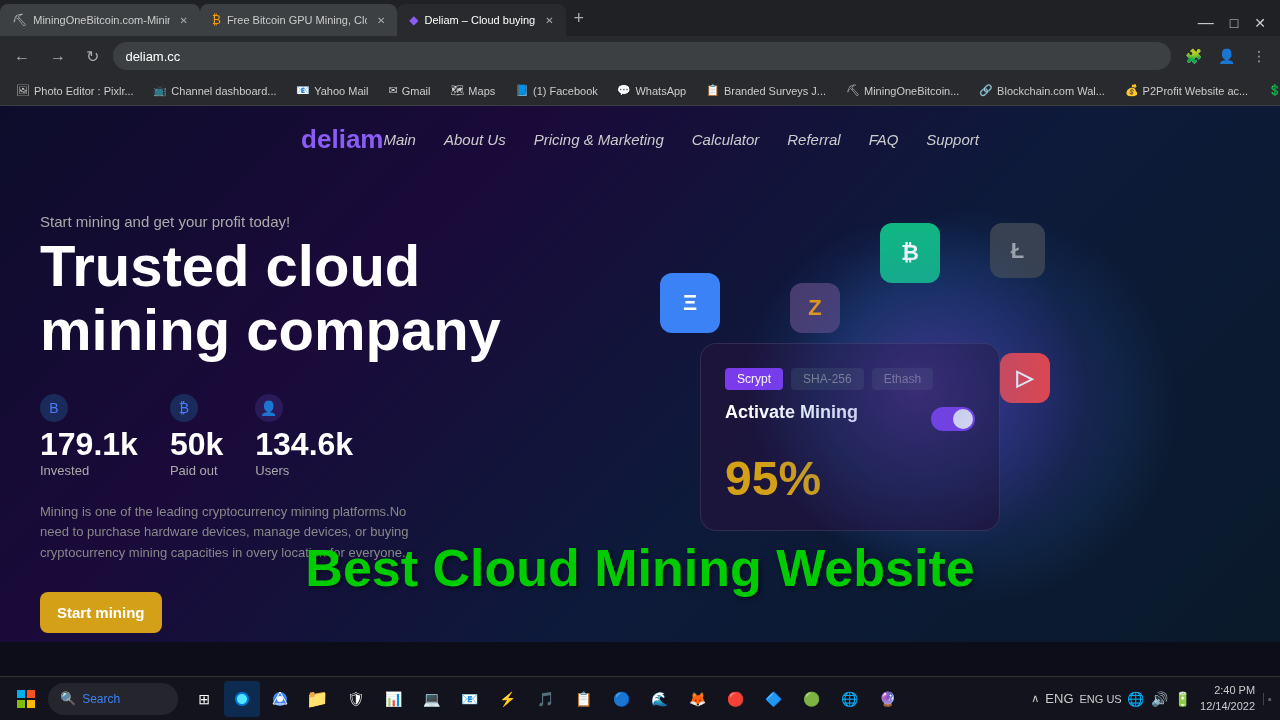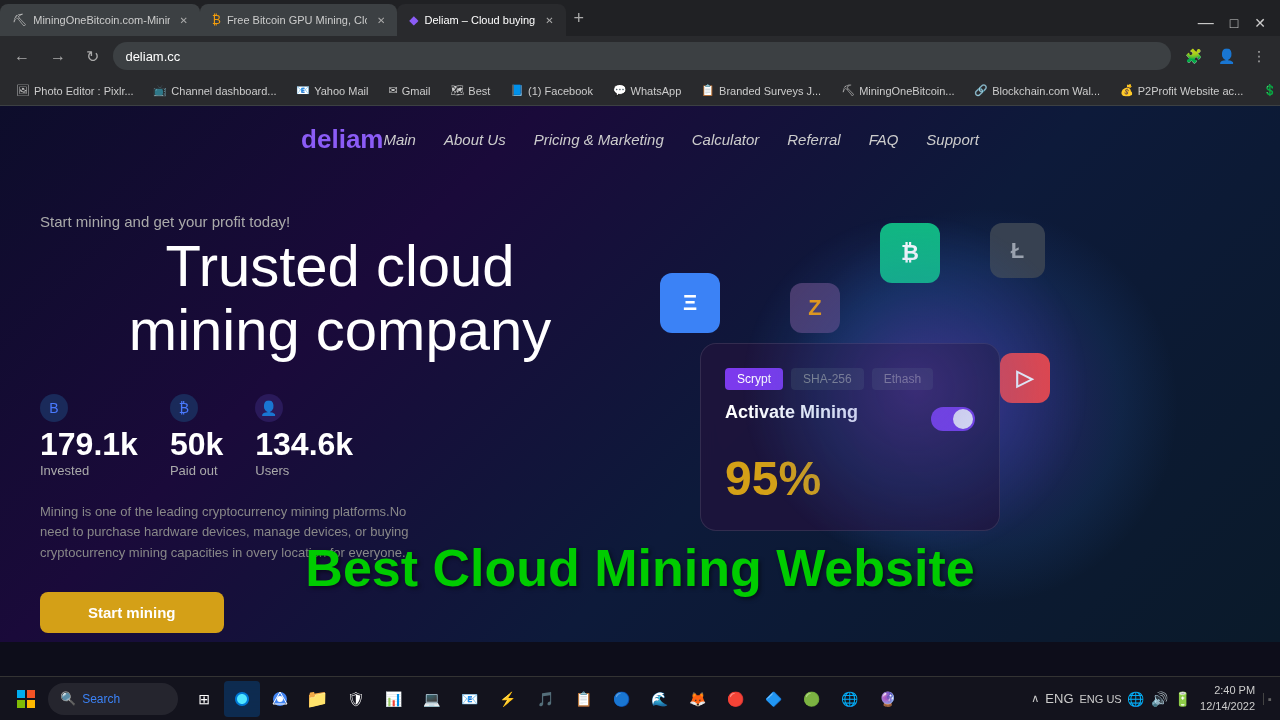--- a/index.html
+++ b/index.html
@@ -29,30 +29,30 @@
     .nav-links { display: flex; align-items: center; gap: 28px; font-style: italic; }
     .nav-link { color: #ccc; font-size: 15px; text-decoration: none; cursor: pointer; }
     .nav-actions { display: flex; gap: 12px; align-items: center; }
     .btn-login { background: #2d2d3a; color: #fff; border: 1px solid #444; padding: 8px 24px; border-radius: 6px; font-size: 14px; cursor: pointer; }
     .btn-register { background: #7c3aed; color: #fff; border: none; padding: 8px 24px; border-radius: 6px; font-size: 14px; cursor: pointer; }
 
     
     .hero { display: flex; padding: 40px 40px 0 40px; position: relative; min-height: 480px; }
     .hero-content { flex: 1; max-width: 600px; }
     .hero-subtitle { color: #aaa; font-size: 15px; margin-bottom: 4px; }
-    .hero-title { font-size: 58px; font-weight: 400; line-height: 1.1; color: #fff; margin-bottom: 32px; text-align: center; }
+    .hero-title { font-size: 58px; font-weight: 700; line-height: 1.1; color: #fff; margin-bottom: 32px; }
     .stats-row { display: flex; gap: 32px; margin-bottom: 24px; }
     .stat-item { }
     .stat-icon { width: 28px; height: 28px; border-radius: 50%; display: flex; align-items: center; justify-content: center; font-size: 14px; margin-bottom: 4px; }
     .stat-icon.blue { background: #1a2a5a; color: #4a7aff; }
     .stat-icon.purple { background: #2a1a5a; color: #8b5cf6; }
     .stat-value { font-size: 32px; font-weight: 700; color: #fff; }
     .stat-label { font-size: 13px; color: #aaa; }
     .hero-desc { font-size: 13px; color: #888; line-height: 1.6; max-width: 380px; margin-bottom: 28px; }
-    .btn-start { background: #d4a017; color: #fff; border: none; padding: 12px 48px; border-radius: 8px; font-size: 15px; font-weight: 600; cursor: pointer; }
+    .btn-start { background: #d4a017; color: #fff; border: none; padding: 12px 17px; border-radius: 8px; font-size: 15px; font-weight: 600; cursor: pointer; }
 
     
     .hero-right { flex: 1; position: relative; }
     .mining-card { position: absolute; top: 20px; left: 50px; background: rgba(30, 20, 60, 0.85); border-radius: 16px; padding: 24px; width: 300px; backdrop-filter: blur(10px); border: 1px solid rgba(255,255,255,0.1); }
     .mining-card-title { font-size: 18px; font-weight: 600; color: #fff; margin-bottom: 12px; }
     .mining-toggle { display: flex; align-items: center; justify-content: space-between; margin-bottom: 16px; }
     .toggle-switch { width: 44px; height: 24px; background: #7c3aed; border-radius: 12px; position: relative; cursor: pointer; }
     .toggle-knob { width: 20px; height: 20px; background: #fff; border-radius: 50%; position: absolute; top: 2px; right: 2px; }
     .mining-percent { font-size: 48px; font-weight: 700; color: #d4a017; }
     .script-tabs { display: flex; gap: 8px; margin-bottom: 12px; }
@@ -138,21 +138,21 @@
     <div class="bookmark">
         <span>📧</span>
         <span style="font-size:11px">Yahoo Mail</span>
       </div>
     <div class="bookmark">
         <span>✉</span>
         <span style="font-size:11px">Gmail</span>
       </div>
     <div class="bookmark">
         <span>🗺</span>
-        <span style="font-size:11px">Best</span>
+        <span style="font-size:11px">Maps</span>
       </div>
     <div class="bookmark">
         <span>📘</span>
         <span style="font-size:11px">(1) Facebook</span>
       </div>
     <div class="bookmark">
         <span>💬</span>
         <span style="font-size:11px">WhatsApp</span>
       </div>
     <div class="bookmark">

